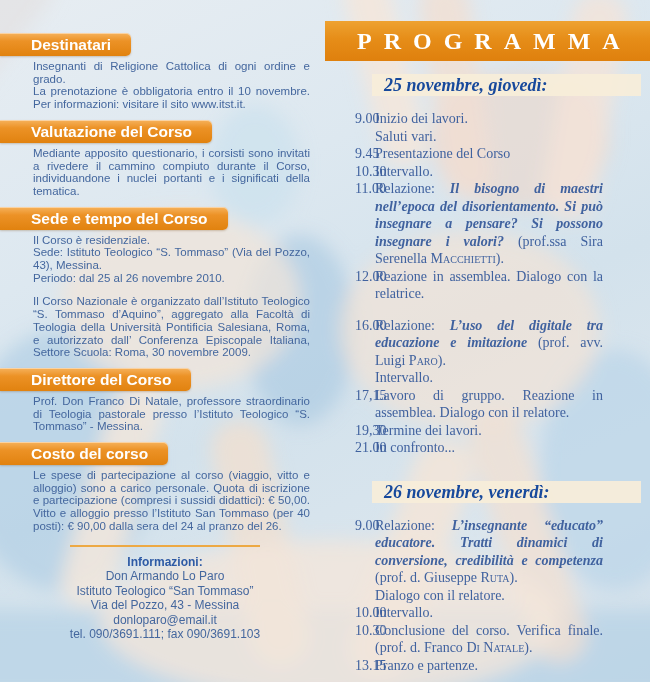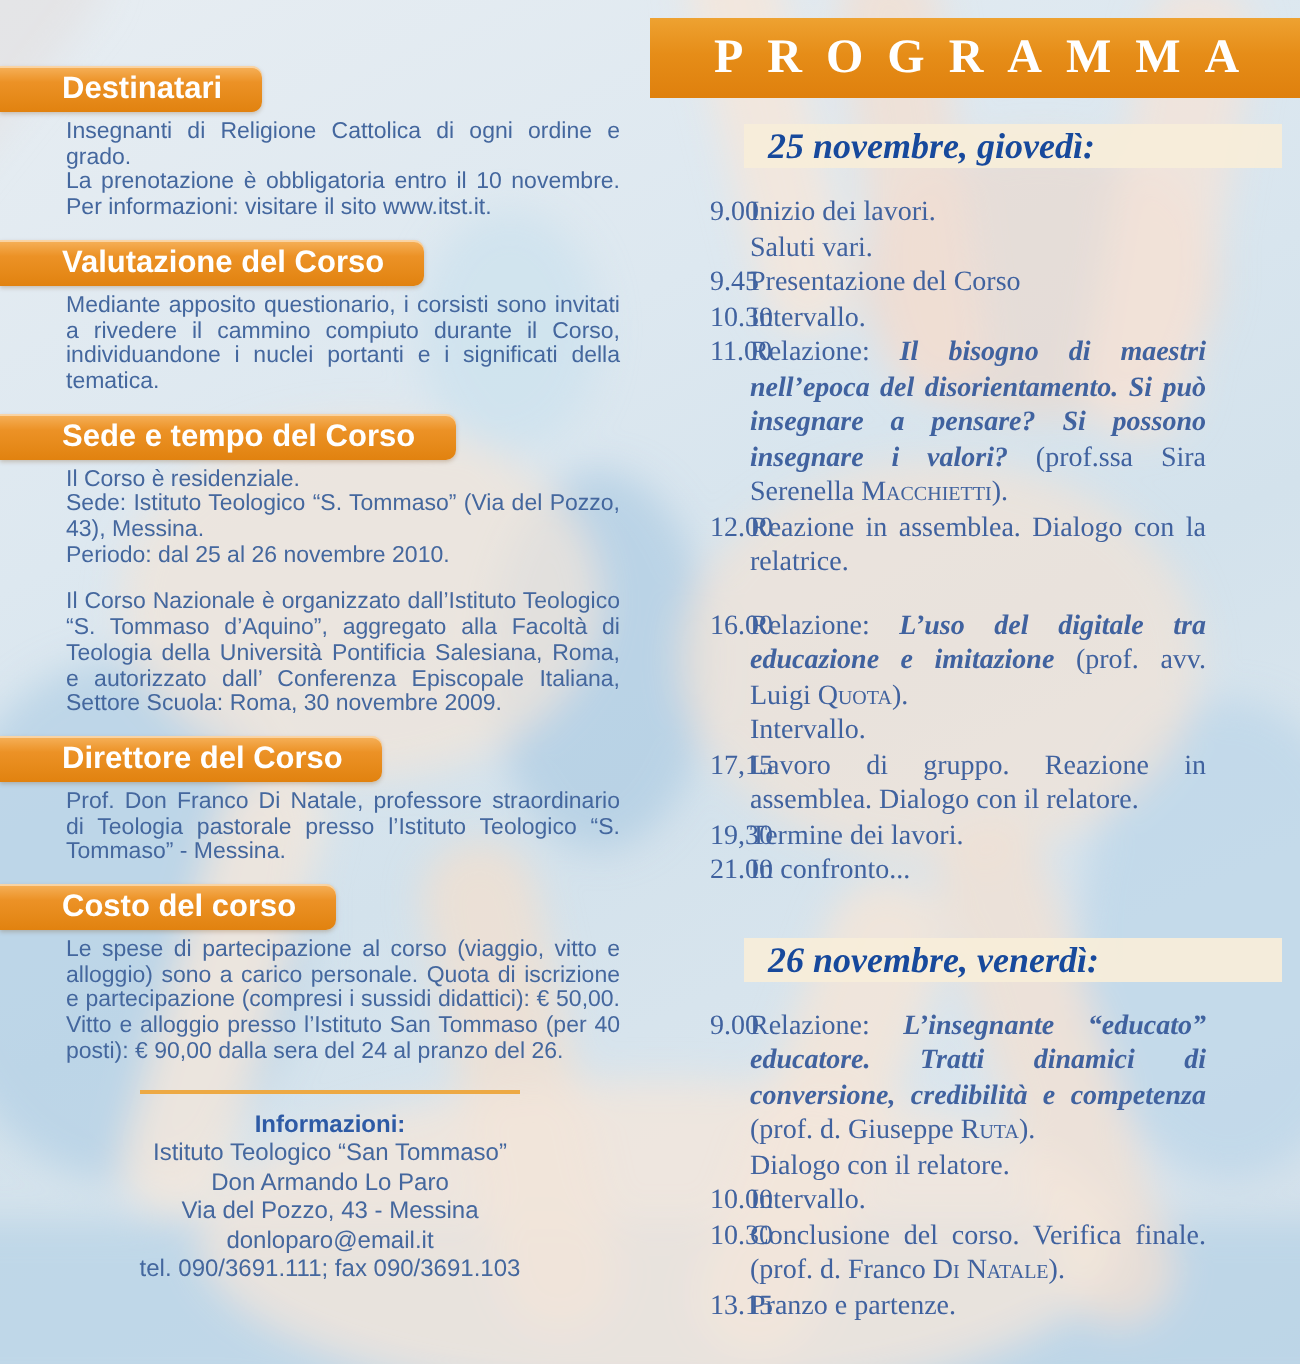--- a/index.html
+++ b/index.html
@@ -45,21 +45,21 @@
   .info-block {
     text-align: center;
     color: #44679e;
     font-size: 12px;
     line-height: 14.5px;
     padding: 0 20px;
   }
   .info-title { font-weight: bold; color: #2d5aa5; }
 
   
-  .right-col { position:absolute; left:325px; top:4px; width:325px; }
+  .right-col { position:absolute; left:325px; top:16px; width:325px; }
   .programma-band {
     margin-top: 5px;
     height: 40px;
     background: linear-gradient(180deg,#eea231 0%, #e68d18 45%, #df800d 100%);
     color: #ffffff;
     font-family: "Liberation Serif", serif;
     font-weight: bold;
     font-size: 24px;
     letter-spacing: 12px;
     line-height: 40px;
@@ -145,22 +145,22 @@
             <p>Prof. Don Franco Di Natale, professore straordinario di Teologia pastorale presso l’Istituto Teologico “S. Tommaso” - Messina.</p>
           </div></section>
         <section class="section"><div class="section-band">Costo del corso</div><div class="section-body">
             <p>Le spese di partecipazione al corso (viaggio, vitto e alloggio) sono a carico personale. Quota di iscrizione e partecipazione (compresi i sussidi didattici): € 50,00. Vitto e alloggio presso l’Istituto San Tommaso (per 40 posti): € 90,00 dalla sera del 24 al pranzo del 26.</p>
           </div></section>
       </div>
     <div class="info-divider"></div>
     <div class="info-block">
       <div class="info-title">Informazioni:</div>
       <div>
+          <div>Don Armando Lo Paro</div>
           <div>Istituto Teologico “San Tommaso”</div>
-          <div>Don Armando Lo Paro</div>
           <div>Via del Pozzo, 43 - Messina</div>
           <div>donloparo@email.it</div>
           <div>tel. 090/3691.111; fax 090/3691.103</div>
         </div>
     </div>
   </div>
 
   <div class="right-col">
     <div class="programma-band">
       <span>PROGRAMMA</span>
@@ -188,21 +188,21 @@
             <div class="sched-row">
               <div class="sched-time">11.00</div>
               <div class="sched-desc"><span>Relazione: </span><span class="seg-italic">Il bisogno di maestri nell’epoca del disorientamento. Si può insegnare a pensare?  Si possono insegnare i valori?</span><span> (prof.ssa Sira Serenella </span><span class="seg-sc">Macchietti</span><span>).</span></div>
             </div>
             <div class="sched-row">
               <div class="sched-time">12.00</div>
               <div class="sched-desc"><span>Reazione in assemblea. Dialogo con la relatrice.</span></div>
             </div>
             <div class="sched-row gap">
               <div class="sched-time">16.00</div>
-              <div class="sched-desc"><span>Relazione: </span><span class="seg-italic">L’uso del digitale tra educazione e imitazione</span><span> (prof. avv. Luigi </span><span class="seg-sc">Quota</span><span>).</span></div>
+              <div class="sched-desc"><span>Relazione: </span><span class="seg-italic">L’uso del digitale tra educazione e imitazione</span><span> (prof. avv. Luigi </span><span class="seg-sc">Paro</span><span>).</span></div>
             </div>
             <div class="sched-row">
               <div class="sched-time"></div>
               <div class="sched-desc"><span>Intervallo.</span></div>
             </div>
             <div class="sched-row">
               <div class="sched-time">17,15</div>
               <div class="sched-desc"><span>Lavoro di gruppo. Reazione in assemblea. Dialogo con il relatore.</span></div>
             </div>
             <div class="sched-row">

